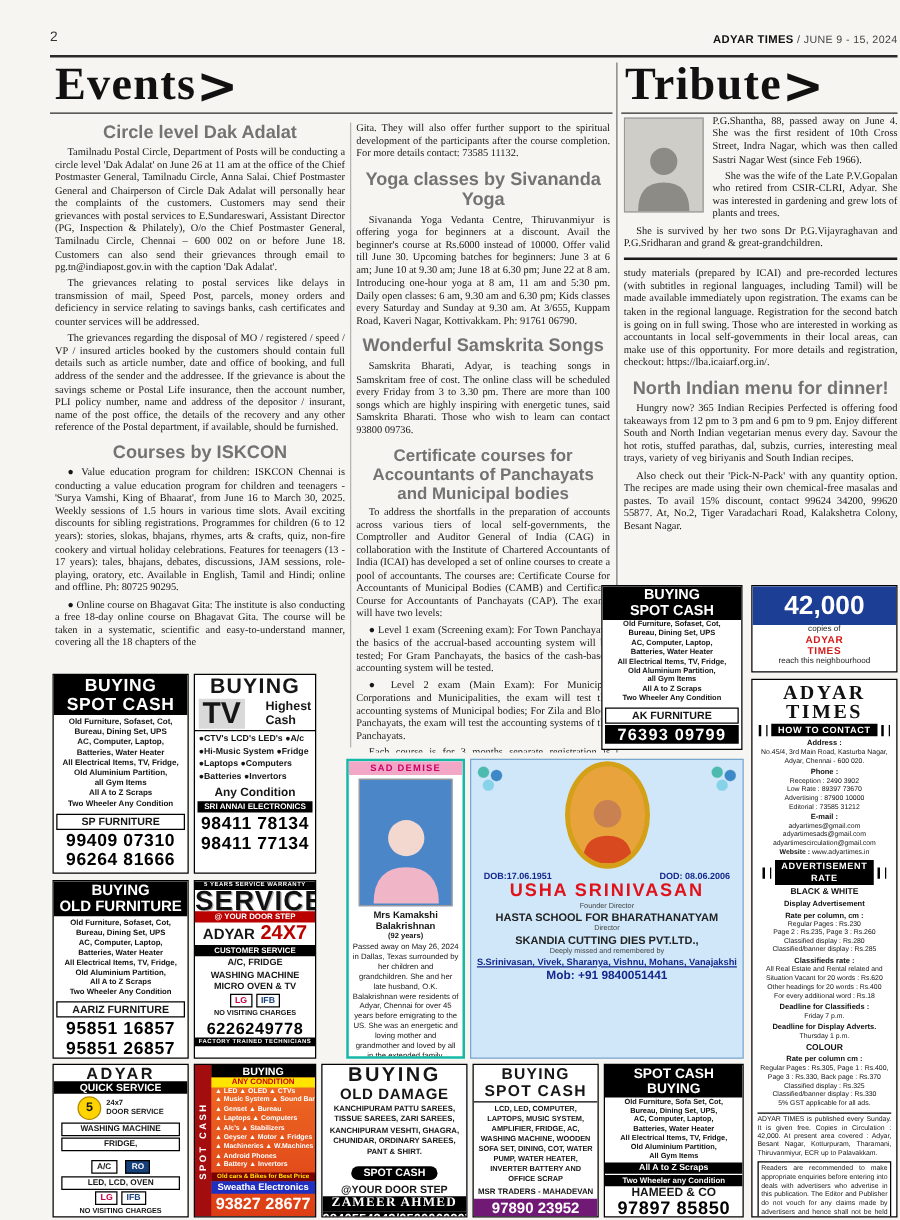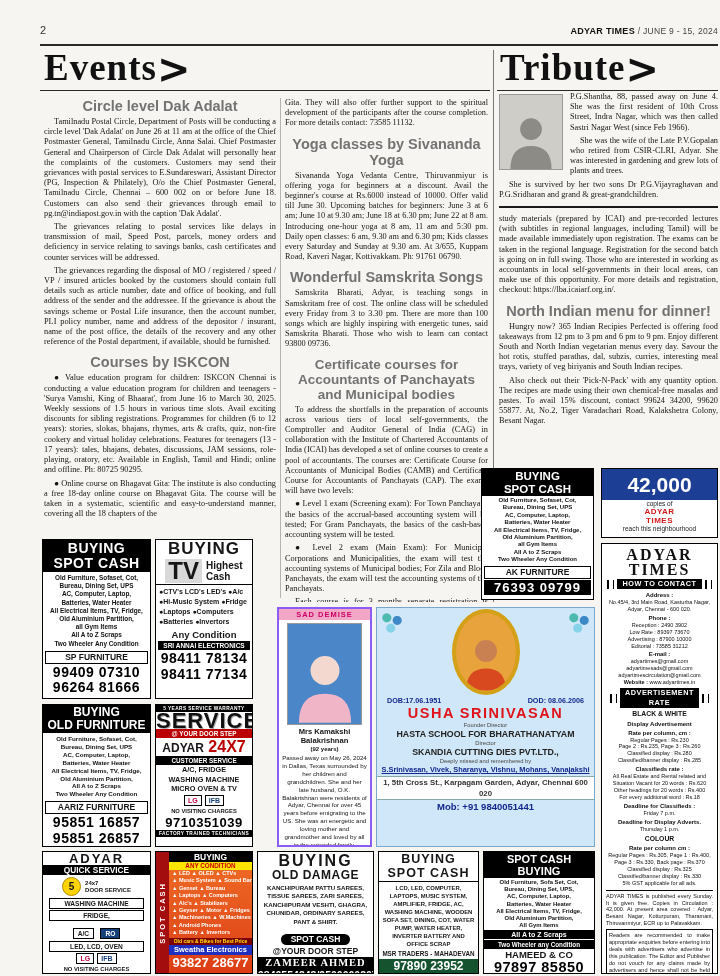--- a/index.html
+++ b/index.html
@@ -34,21 +34,21 @@
   
   .ad{position:absolute;background:#fff;border:1px solid #000;font-family:"Liberation Sans",sans-serif;overflow:hidden;box-sizing:border-box;text-align:center;}
   .blackbar{background:#000;color:#fff;font-weight:bold;text-align:center;}
   .ad-lines{font-weight:bold;font-size:6.4px;line-height:8.2px;padding:2px 1px;color:#111;}
   .namebar{border:1.5px solid #000;margin:1px 2px;font-weight:bold;font-size:8.5px;line-height:11px;}
   .bigphone{font-weight:900;font-size:14px;line-height:15.5px;letter-spacing:.5px;color:#000;}
   .headbig{font-size:14px;line-height:15px;letter-spacing:.5px;padding:1px 0;}
 
   
   .tv-title{font-weight:900;font-size:17px;line-height:18px;letter-spacing:1px;}
-  .tv-row{display:flex;align-items:center;justify-content:center;gap:4px;border-bottom:1px solid #000;padding:1px 16px;}
+  .tv-row{display:flex;align-items:center;justify-content:space-between;gap:4px;border-bottom:1px solid #000;padding:1px 3px;}
   .tv-big{font-weight:900;font-size:24px;line-height:24px;background:#d9d9d9;padding:0 3px;}
   .tv-side{font-weight:bold;font-size:10px;line-height:11px;text-align:left;}
   .tv-items{font-weight:bold;font-size:7px;line-height:10px;text-align:left;padding:2px 3px;}
   .tv-any{font-weight:bold;font-size:9.5px;line-height:11px;}
 
   
   .tinybar{font-size:4.8px;line-height:7px;letter-spacing:.4px;}
   .svc-title{font-weight:900;font-size:22px;line-height:17px;letter-spacing:1px;color:#111;text-shadow:1px 1px 0 #aaa;}
   .svc-door{background:#b00;color:#fff;font-weight:bold;font-size:6.3px;line-height:9px;}
   .svc-adyar{font-weight:900;font-size:12px;line-height:13px;}
@@ -82,24 +82,24 @@
   .dam-body{font-weight:bold;font-size:6.2px;line-height:8.4px;padding:2px 3px;}
   .dam-pill{display:inline-block;background:#000;color:#fff;border-radius:8px;font-weight:900;font-size:8.5px;line-height:11px;padding:0 10px;}
   .dam-door{font-weight:700;font-size:8.5px;line-height:10px;}
   .dam-name{background:#000;color:#fff;font-family:"Liberation Serif",serif;font-weight:bold;font-size:10.5px;line-height:12px;letter-spacing:1px;margin-top:1px;}
   .dam-phone{background:#000;color:#fff;font-weight:900;font-size:10.5px;line-height:13px;}
 
   
   .msr-head{font-weight:900;font-size:12.5px;line-height:13.5px;letter-spacing:1px;border-bottom:1px solid #000;padding:1px 0;}
   .msr-body{font-weight:bold;font-size:5.9px;line-height:8px;padding:2px 2px;}
   .msr-name{font-weight:800;font-size:6.3px;line-height:8px;}
-  .msr-ph{background:#14532d;color:#fff;font-weight:900;font-size:12px;line-height:14px;margin-top:1px;}
-
-  
-  .sad{border:2px solid #8b5cf6;}
+  .msr-ph{background:#701a75;color:#fff;font-weight:900;font-size:12px;line-height:14px;margin-top:1px;}
+
+  
+  .sad{border:2px solid #14b8a6;}
   .sad-head{background:#f2a7c6;color:#cc0066;font-weight:900;font-size:7.5px;line-height:11px;letter-spacing:1px;}
   .sad-photo{margin:3px 8px 2px 8px;height:100px;background:#4a86c8;display:flex;align-items:flex-end;justify-content:center;border:1px solid #999;overflow:hidden;}
   .sad-name{font-weight:900;font-size:7.6px;line-height:9px;}
   .sad-age{font-weight:bold;font-size:6px;line-height:8px;}
   .sad-body{font-size:6.2px;line-height:7.9px;padding:1px 3px;font-weight:500;}
 
   
   .anniv{background:#cfe7f8;border:1px solid #7aa8cc;}
   .anniv-title{color:#e0131b;font-weight:900;font-style:italic;font-size:15px;line-height:17px;margin-top:3px;}
   .anniv-title sup{font-size:8px;}
@@ -255,21 +255,21 @@
     <div class="svc-items">
       <div>A/C, FRIDGE</div>
       <div>WASHING MACHINE</div>
       <div>MICRO OVEN &amp; TV</div>
     </div>
     <div class="brands">
       <span class="brand lg">LG</span>
       <span class="brand ifb">IFB</span>
     </div>
     <div class="novisit">NO VISITING CHARGES</div>
-    <div class="bigphone" style="font-size:13px;">9710351039</div>
+    <div class="bigphone" style="font-size:13px;">6226249778</div>
     <div class="blackbar tinybar">FACTORY TRAINED TECHNICIANS</div>
   </div>
 
   <div class="ad" style="left:42px;top:851px;width:109px;height:123px;">
     <div style="font-weight:900;font-size:13px;line-height:13px;letter-spacing:2px;">ADYAR</div>
     <div class="blackbar" style="font-size:8.3px;line-height:10px;">QUICK SERVICE</div>
     <div class="qs-badge-row">
       <span class="qs-badge">5</span>
       <span class="qs-badge-side"><span>24x7</span><br><span>DOOR SERVICE</span></span>
     </div>
@@ -380,21 +380,20 @@
       <span>DOB:17.06.1951</span>
       <span>DOD: 08.06.2006</span>
     </div>
     <div class="anniv-name">USHA SRINIVASAN</div>
     <div class="anniv-role">Founder Director</div>
     <div class="anniv-org">HASTA SCHOOL FOR BHARATHANATYAM</div>
     <div class="anniv-role">Director</div>
     <div class="anniv-org">SKANDIA CUTTING DIES PVT.LTD.,</div>
     <div class="anniv-role">Deeply missed and remembered by</div>
     <div class="anniv-family">S.Srinivasan, Vivek, Sharanya, Vishnu, Mohans, Vanajakshi</div>
-    <div class="anniv-addr">1, 5th Cross St., Karpagam Garden, Adyar, Chennai 600 020</div>
     <div class="anniv-mob">Mob: +91 9840051441</div>
   </div>
 
   <div class="ad" style="left:481px;top:468px;width:113px;height:132px;">
     <div class="blackbar" style="font-size:11.5px;line-height:12.5px;padding:1px 0;">
       <div>BUYING</div>
       <div>SPOT CASH</div>
     </div>
     <div class="ad-lines" style="font-size:6px;line-height:7.4px;padding:1px;">
       <div>Old Furniture, Sofaset, Cot,</div>

